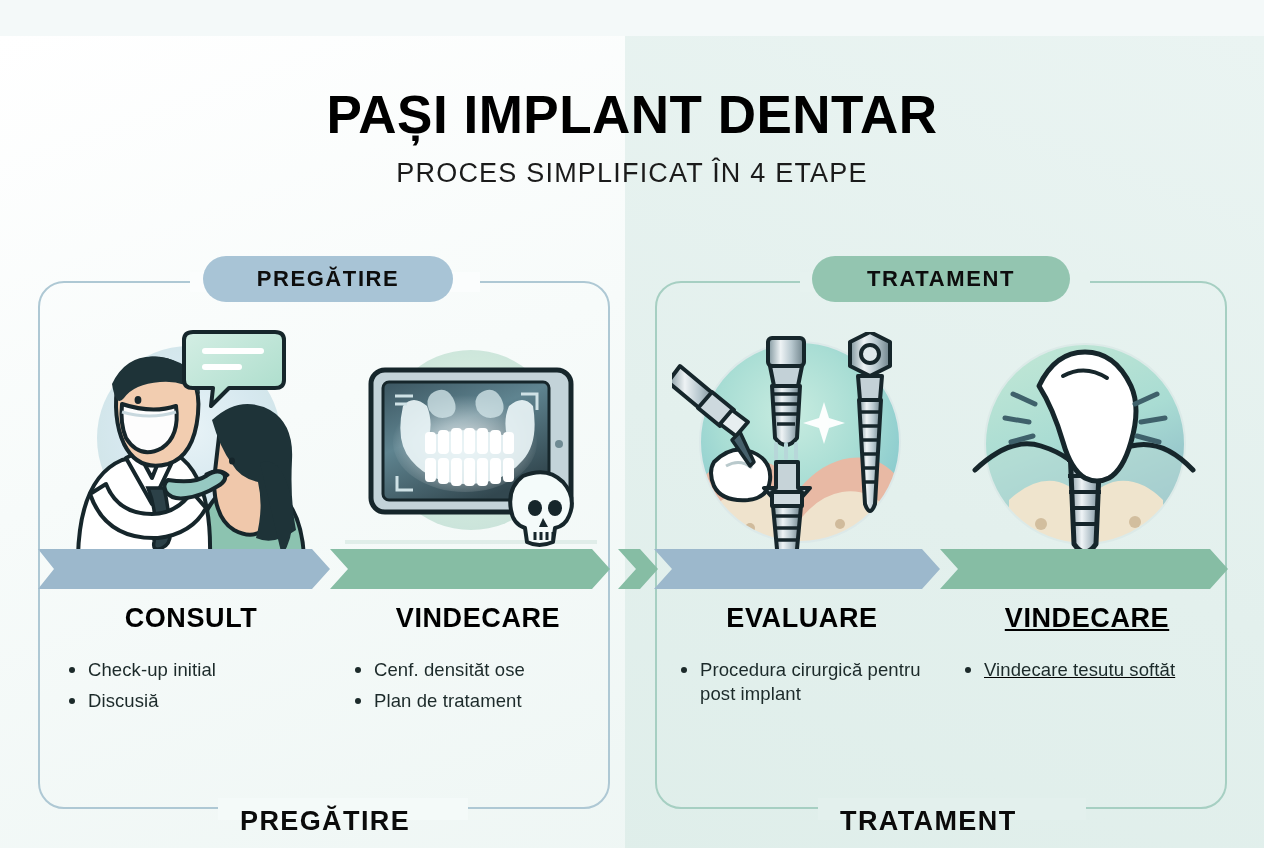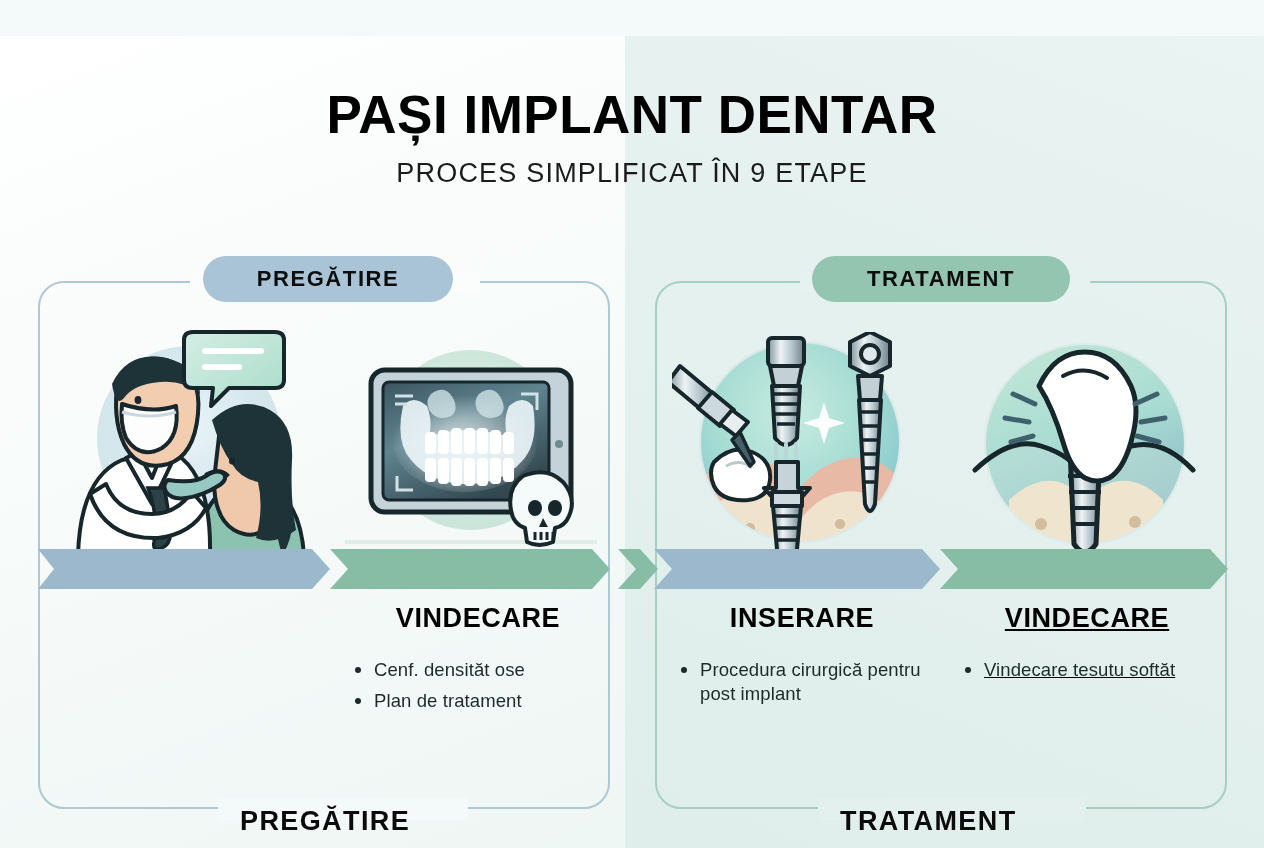--- a/index.html
+++ b/index.html
@@ -95,21 +95,21 @@
 </head>
 <body>
 
 <div id="infographic">
 
   <div class="bg-left"></div>
   <div class="bg-right"></div>
 
   <div class="header">
     <div class="title">PAȘI IMPLANT DENTAR</div>
-    <div class="subtitle">PROCES SIMPLIFICAT ÎN 9 ETAPE</div>
+    <div class="subtitle">PROCES SIMPLIFICAT ÎN 4 ETAPE</div>
   </div>
 
   <div class="frame frame-left"></div>
   <div class="frame frame-right"></div>
 
   <div class="frame-gap gap-l-top"></div>
   <div class="frame-gap gap-r-top"></div>
   <div class="frame-gap gap-l-bottom"></div>
   <div class="frame-gap gap-r-bottom"></div>
 
@@ -393,31 +393,38 @@
         <path d="M0 0 H268 L286 20 L268 40 H0 L18 20 Z" fill="#9cb8cc"></path>
       </svg>
     </div>
     <div class="chev" style="left:940px; width:288px;">
       <svg viewBox="0 0 288 40" preserveAspectRatio="none">
         <path d="M0 0 H270 L288 20 L270 40 H0 L18 20 Z" fill="#86bda4"></path>
       </svg>
     </div>
   </div>
 
+  <div class="step step-1">
+    <div class="step-title">CONSULT</div>
+    <ul class="bullets">
+      <li>Check-up initial</li>
+      <li>Discusiă</li>
+    </ul>
+  </div>
 
   <div class="step step-2">
     <div class="step-title">VINDECARE</div>
     <ul class="bullets">
       <li>Cenf. densităt ose</li>
       <li>Plan de tratament</li>
     </ul>
   </div>
 
   <div class="step step-3">
-    <div class="step-title">INSERARE</div>
+    <div class="step-title">EVALUARE</div>
     <ul class="bullets">
       <li>Procedura cirurgică pentru post implant</li>
     </ul>
   </div>
 
   <div class="step step-4">
     <div class="step-title">VINDECARE</div>
     <ul class="bullets">
       <li>Vindecare tesutu softăt</li>
     </ul>

